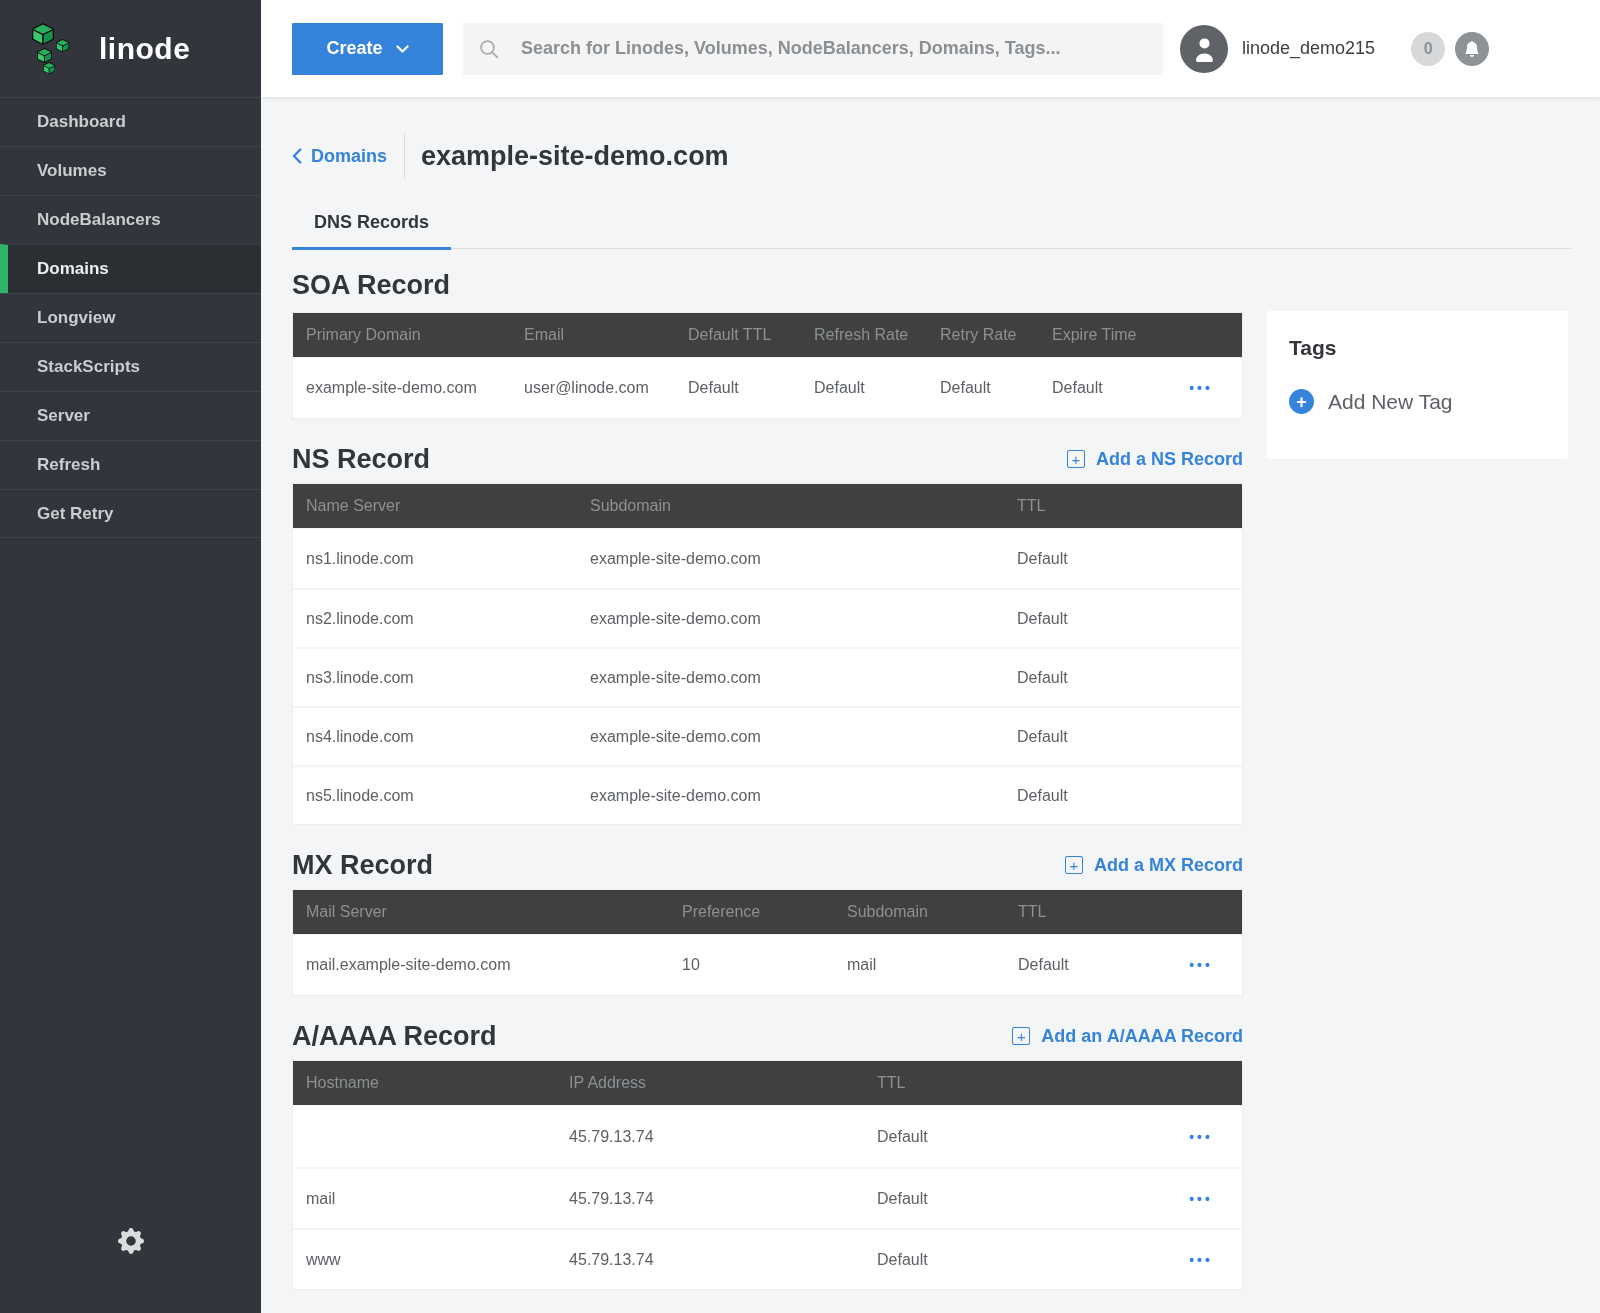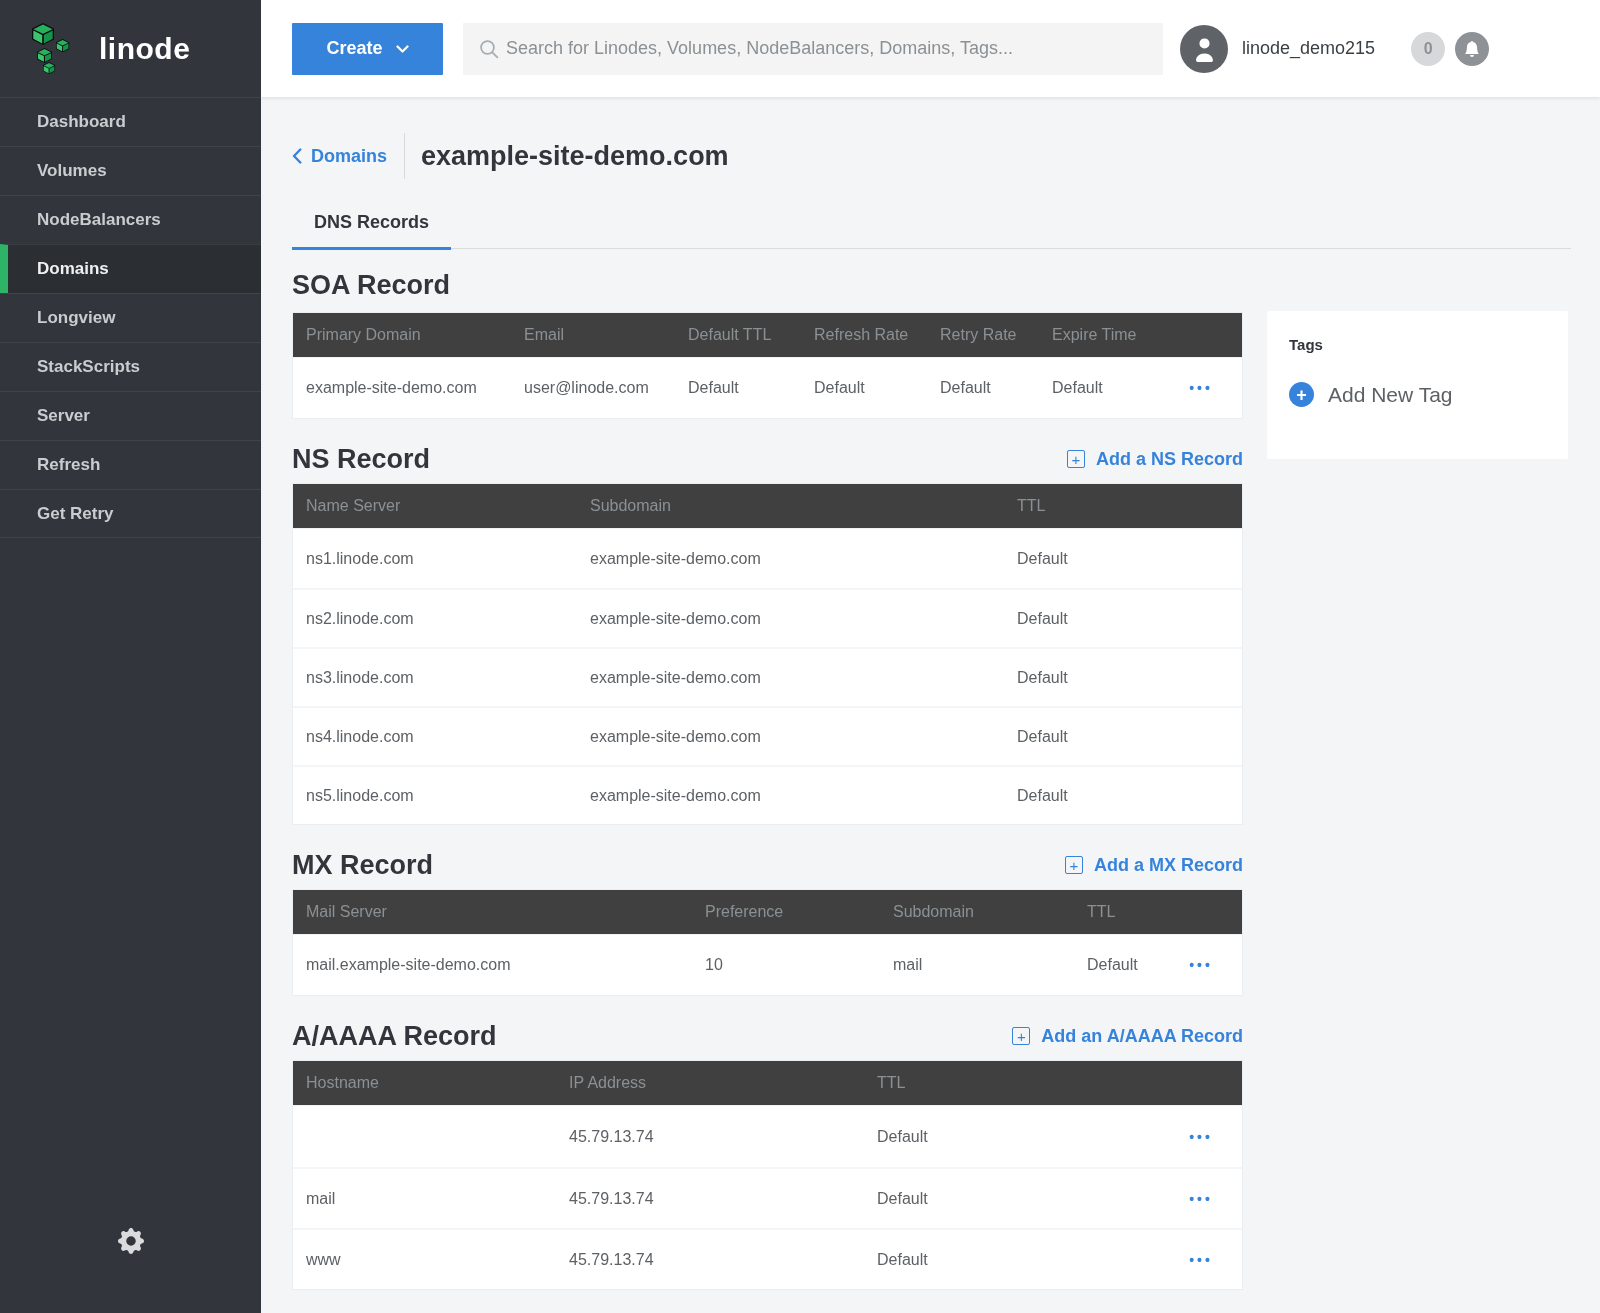--- a/index.html
+++ b/index.html
@@ -24,21 +24,21 @@
 
   
   .topbar { position:absolute; left:261px; top:0; right:0; height:97px; background:#ffffff;
             display:flex; align-items:center; box-shadow:0 2px 3px rgba(0,0,0,0.07); z-index:4; }
   .create-btn { margin-left:31px; width:151px; height:52px; background:#3683dc; color:#fff;
                 font-size:18px; font-weight:600; border:none; border-radius:1px;
                 display:flex; align-items:center; justify-content:center; gap:13px; cursor:pointer; font-family:inherit; }
   .search-box { margin-left:20px; width:700px; height:52px; background:#f4f4f4;
                 display:flex; align-items:center; padding:0 16px; }
   .search-input { flex:1; border:none; background:transparent; outline:none; font-size:18px; color:#6d28d9;
-                  margin-left:5px; font-family:inherit; }
+                  margin-left:20px; font-family:inherit;font-weight:bold; }
   .search-input::placeholder { color:#8b9094; opacity:1; }
   .avatar { margin-left:17px; width:48px; height:48px; border-radius:50%; background:#5f6368;
             display:flex; align-items:center; justify-content:center; cursor:pointer; flex:none; }
   .username { margin-left:14px; font-size:18px; color:#3a3f44; }
   .badge { margin-left:36px; width:34px; height:34px; border-radius:50%; background:#d6d8da; color:#8e9296;
            font-size:16px; font-weight:600; display:flex; align-items:center; justify-content:center;
            border:none; cursor:pointer; font-family:inherit; flex:none; }
   .bell-btn { margin-left:10px; width:34px; height:34px; border-radius:50%; background:#8e9296;
               display:flex; align-items:center; justify-content:center; border:none; cursor:pointer; flex:none; }
 
@@ -75,26 +75,26 @@
   .t-body .t-row + .t-row { border-top:2px solid #f4f5f6; }
   .record-table[data-section="ns"] .t-body .t-row { height:59px; }
   .record-table[data-section="a"]  .t-body .t-row { height:61px; }
   .t-cell { font-size:16px; color:#5d6165; overflow:hidden; white-space:nowrap; }
   .t-cell.actions { text-align:center; }
   .row-actions { border:none; background:none; color:#3683dc; font-size:14px; font-weight:bold;
                  letter-spacing:3px; cursor:pointer; padding:6px 4px; font-family:inherit; }
 
   .grid-soa { grid-template-columns:218px 164px 126px 126px 112px 1fr 56px; }
   .grid-ns  { grid-template-columns:284px 427px 1fr; }
-  .grid-mx  { grid-template-columns:376px 165px 171px 1fr 56px;gap:23px; }
+  .grid-mx  { grid-template-columns:376px 165px 171px 1fr 56px; }
   .grid-a   { grid-template-columns:263px 308px 1fr 56px; }
 
   
   .tags-card { margin-top:62px; background:#fff; height:148px; padding:25px 22px; border-radius:2px; }
-  .tags-title { font-size:15px; font-weight:bold; color:#32363c; margin:0; }
+  .tags-title { font-size:21px; font-weight:bold; color:#32363c; margin:0; }
   .add-tag { margin-top:29px; display:flex; align-items:center; gap:14px; cursor:pointer;
              background:none; border:none; padding:0; font-family:inherit; }
   .plus-circle { width:25px; height:25px; border-radius:50%; background:#3683dc; color:#fff; font-size:18px;
                  font-weight:bold; display:flex; align-items:center; justify-content:center; line-height:1; flex:none; }
   .add-tag-label { font-size:21px; color:#5d6165; }
 </style>
 </head>
 <body>
 
 <aside class="sidebar">

